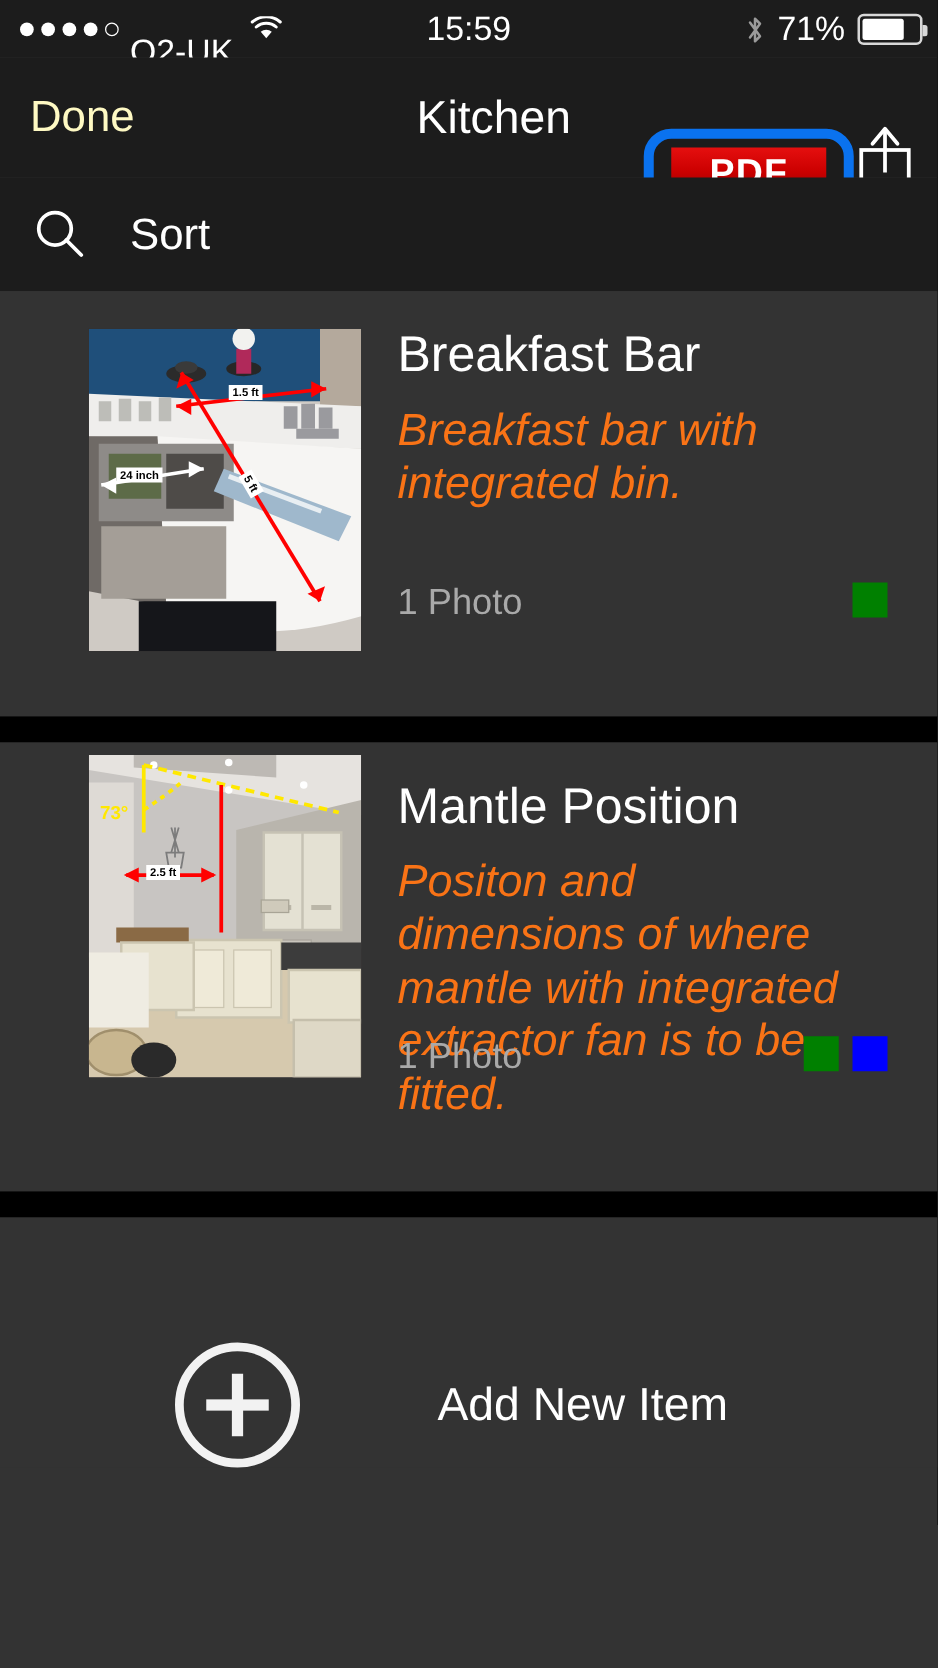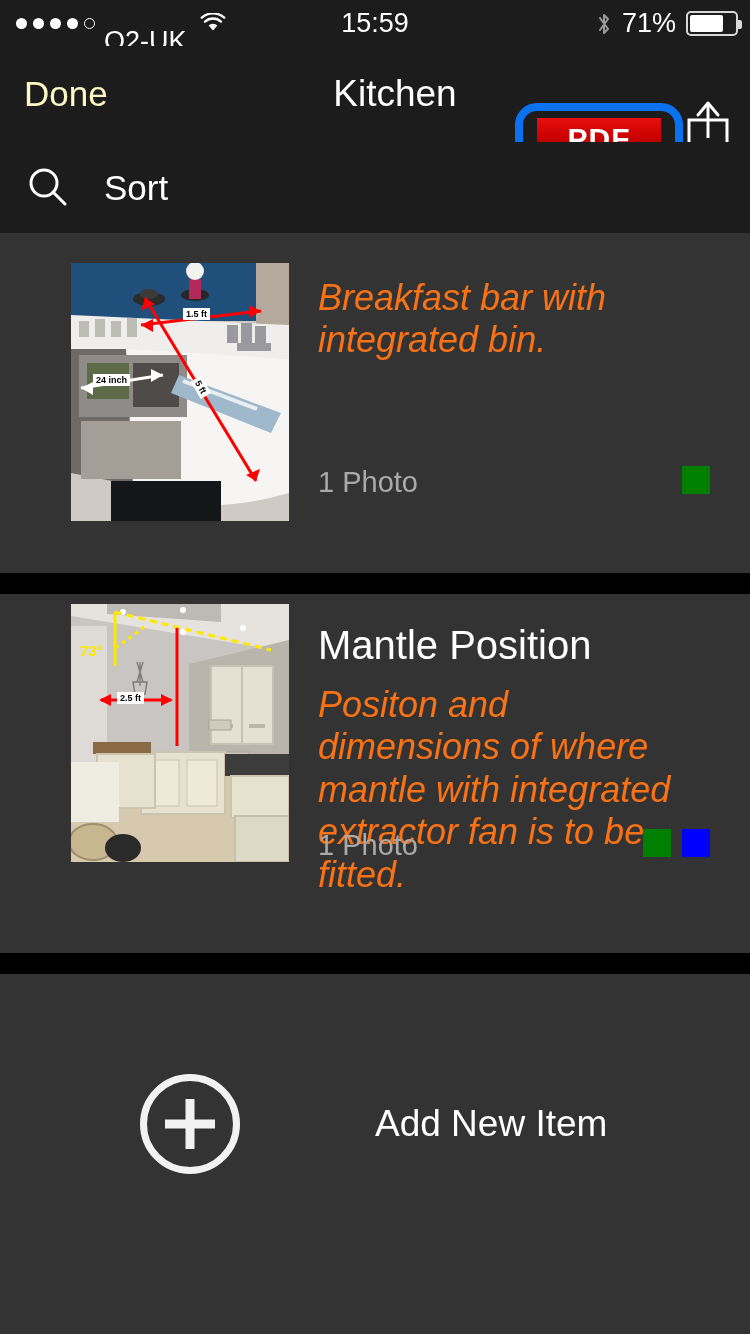--- a/index.html
+++ b/index.html
@@ -119,21 +119,21 @@
     position:absolute; left:29px; right:40px; display:flex;
     align-items:flex-start; justify-content:space-between;
   }
   .photo-count{ font-size:29px; color:#a9a9a9; }
   .tags{ display:flex; gap:11px; }
   .tag{ width:28px; height:28px; }
 
   
   .addrow{
     position:relative; width:750px; height:auto; background:#333333;
-    display:flex; align-items:center; padding:100px 0 0 0;gap:25px;
+    display:flex; align-items:center; padding:100px 0 0 0;
   }
   .plus-circle-lg{
     width:100px; height:100px; margin-left:140px; border:7px solid #f2f2f2;
     border-radius:50%; position:relative; flex:0 0 100px;
   }
   .plus-circle-lg:before, .plus-circle-lg:after{ content:""; position:absolute; background:#f2f2f2; }
   .plus-circle-lg:before{ left:18px; right:18px; top:50%; height:9px; transform:translateY(-50%); }
   .plus-circle-lg:after{ top:18px; bottom:18px; left:50%; width:9px; transform:translateX(-50%); }
   .add-label{ margin-left:110px; font-size:37px; color:#ffffff; }
 
@@ -266,20 +266,21 @@
               <polygon points="10,125 22,119 22,132"></polygon>
               <polygon points="92,112 80,106 80,119"></polygon>
             </g>
           </svg>
           <span class="measure-lbl" style="left:112px; top:45px;">1.5 ft</span>
           <span class="measure-lbl" style="left:120px; top:118px; transform:rotate(60deg);">5 ft</span>
           <span class="measure-lbl" style="left:22px; top:111px;">24 inch</span>
         </div>
       </div>
       <div class="cell-body">
+        <div class="cell-title">Breakfast Bar</div>
         <div class="cell-desc">Breakfast bar with integrated bin.</div>
         <div class="cell-footer" style="top:233px;">
           <span class="photo-count">1 Photo</span>
           <span class="tags">
             <i class="tag" style="background:#008000;"></i>
           </span>
         </div>
       </div>
     </div>
 

